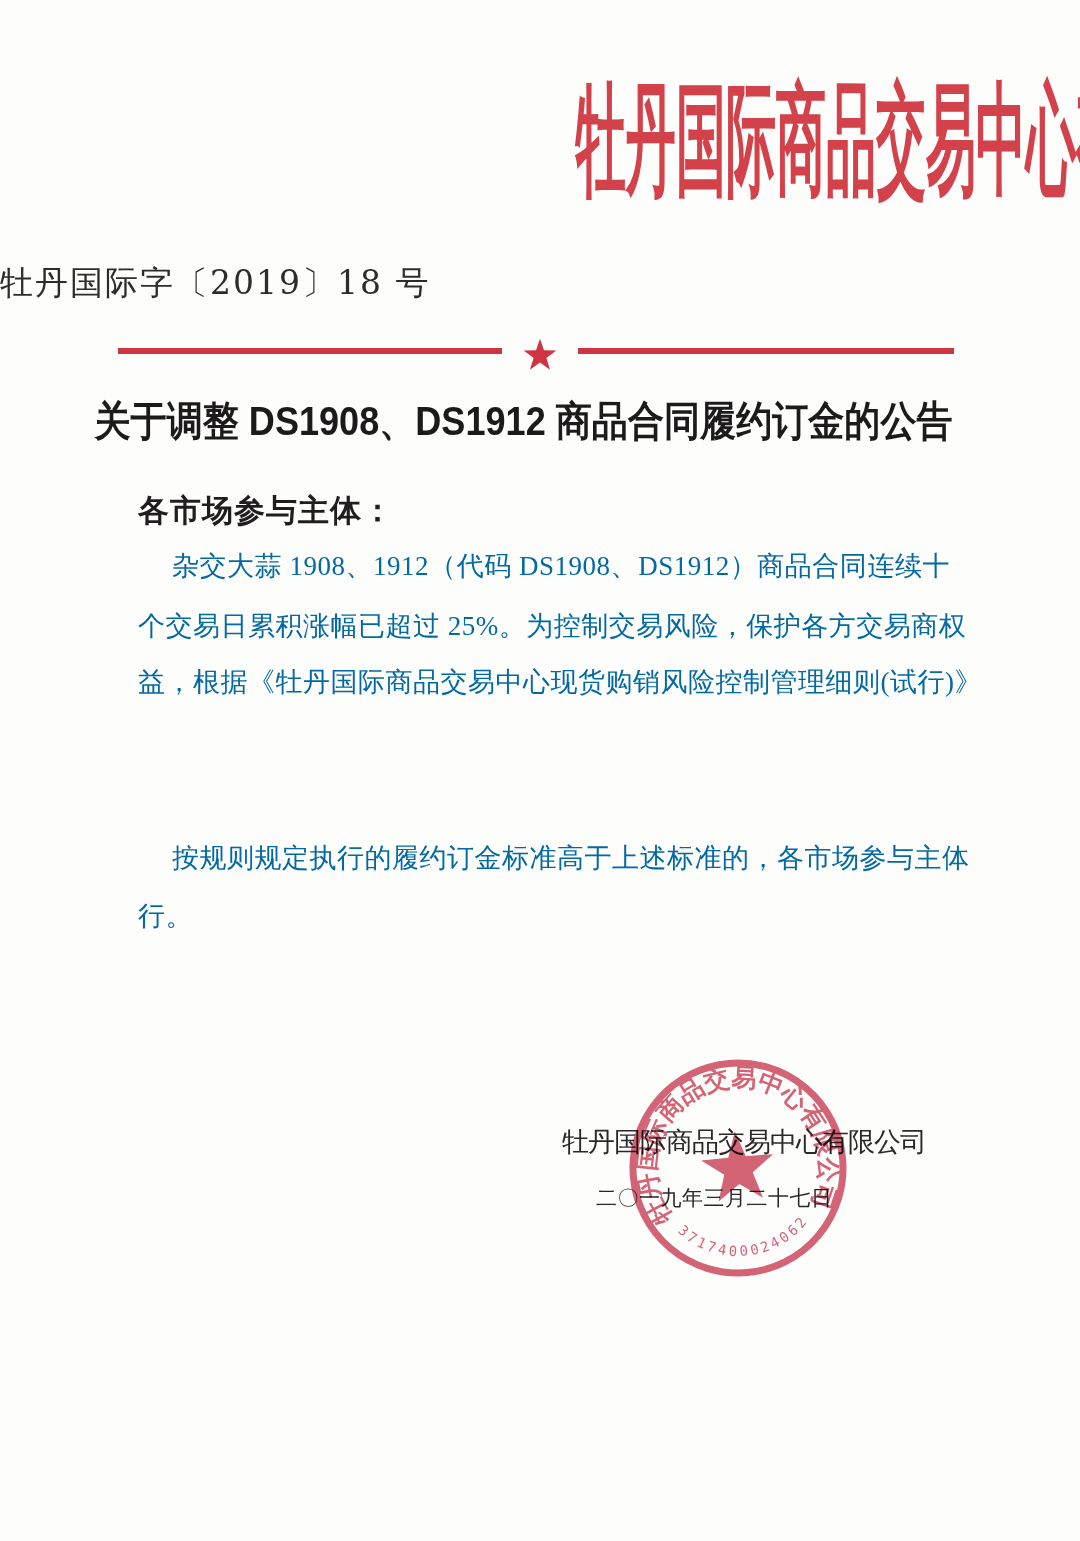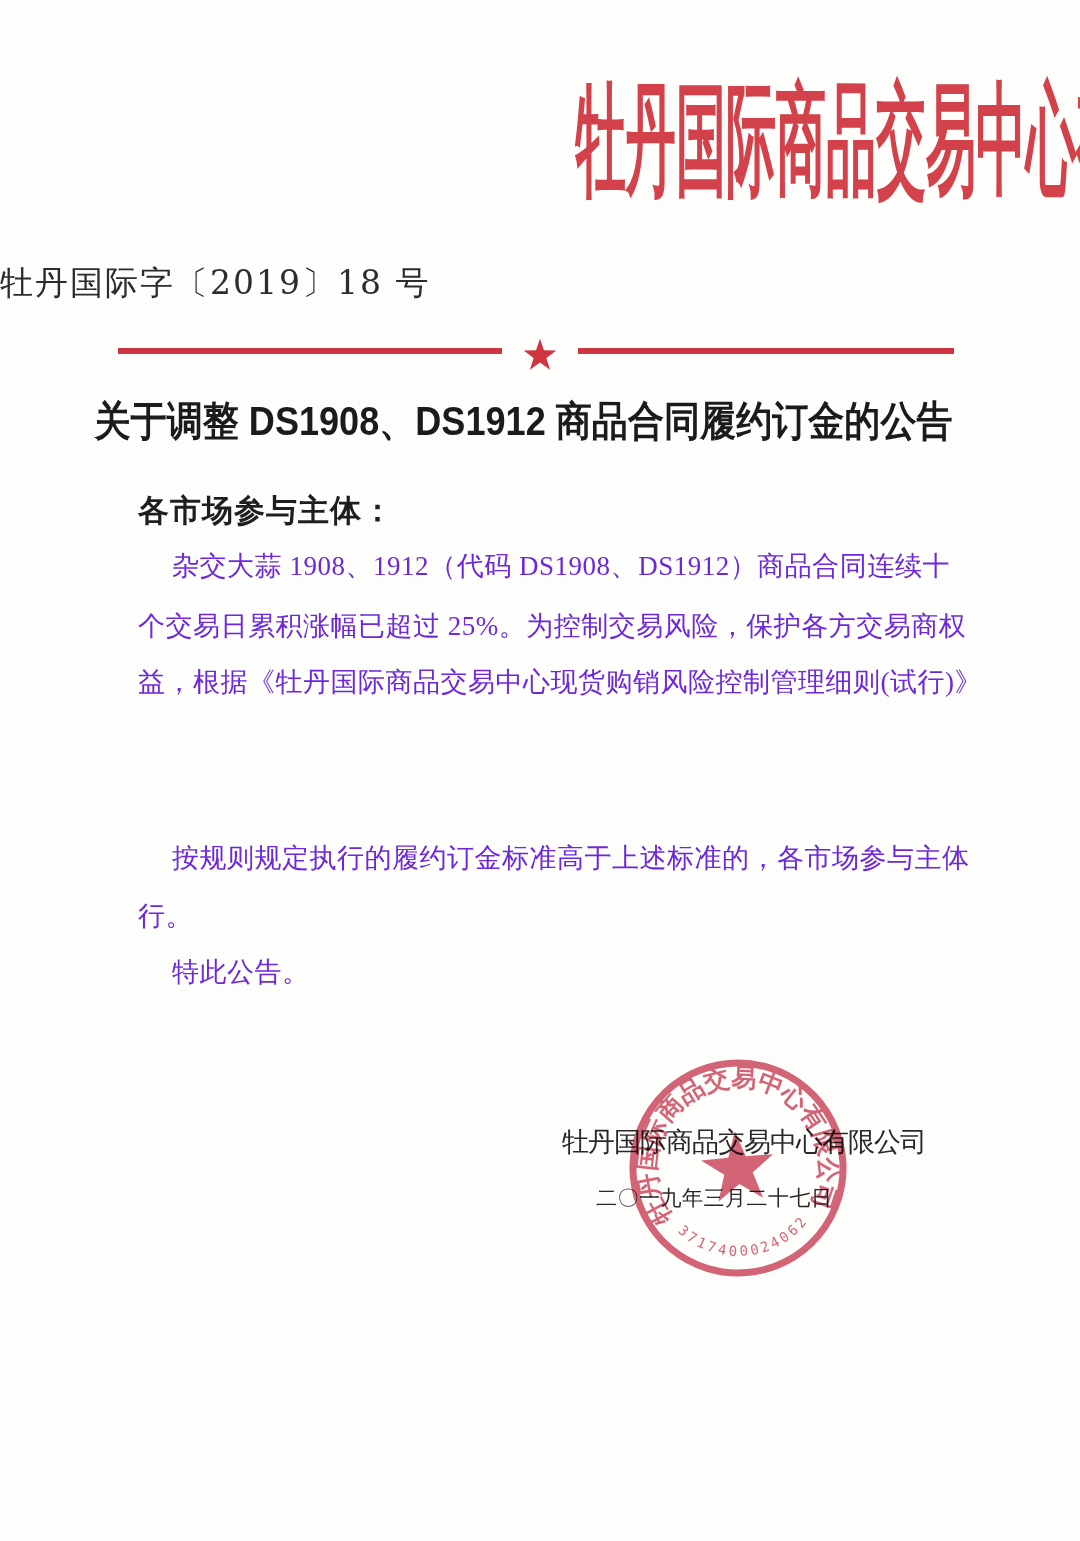--- a/index.html
+++ b/index.html
@@ -62,21 +62,21 @@
     font-weight:bold;
     font-size:31px;line-height:1.1;
     color:#201d1e;
     letter-spacing:1px;
     margin-top:8px;
   }
   .bodyline{
     position:absolute;left:138px;width:812px;
     font-family:"Liberation Serif","DejaVu Serif",serif;
     font-size:27px;line-height:40px;
-    color:#6d28d9;
+    color:#0369a1;
     white-space:nowrap;
     letter-spacing:0.5px;
   }
   .bodyline.j{text-align:justify;text-align-last:justify;}
   .bodyline.i{text-indent:34px;}
   
   .sig-company{
     position:absolute;left:562px;top:1124px;
     font-family:"DejaVu Serif","Liberation Serif",serif;
     font-size:27px;letter-spacing:-1px;
@@ -127,21 +127,20 @@
 
   <div class="salutation">各市场参与主体：</div>
 
   <div class="bodyline i j" style="top:546px">杂交大蒜 1908、1912（代码 DS1908、DS1912）商品合同连续十</div>
   <div class="bodyline j" style="top:606px">个交易日累积涨幅已超过 25%。为控制交易风险，保护各方交易商权</div>
   <div class="bodyline j" style="top:662px">益，根据《牡丹国际商品交易中心现货购销风险控制管理细则(试行)》</div>
 
   <div class="bodyline i j" style="top:838px">按规则规定执行的履约订金标准高于上述标准的，各市场参与主体</div>
   <div class="bodyline" style="top:896px">行。</div>
 
-  <div class="bodyline i" style="top:952px">特此公告。</div>
 
   <div class="sig-company">牡丹国际商品交易中心有限公司</div>
   <div class="sig-date">二〇一九年三月二十七日</div>
 
   <svg class="seal" width="232" height="232" viewBox="0 0 232 232">
     <defs>
       <path id="ringPath" d="M 48,161.9 A 82,82 0 1 1 184,161.9" fill="none"></path>
       <path id="numPath" d="M 46.7,170.2 A 88,88 0 0 0 185.3,170.2" fill="none"></path>
     </defs>
     <circle cx="116" cy="116" r="105" fill="none" stroke-width="7" stroke="#d05064"></circle>

